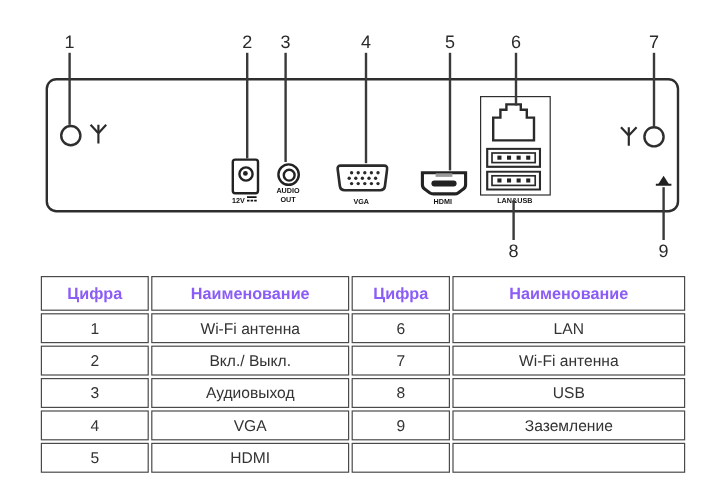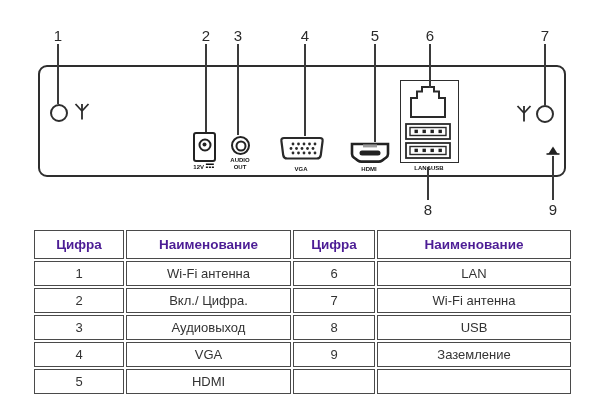--- a/index.html
+++ b/index.html
@@ -23,21 +23,21 @@
              border-radius:50%;transform:translate(-50%,-50%);}
   .plbl{position:absolute;transform:translateX(-50%);font-size:6px;font-weight:bold;
         color:#111;line-height:7px;text-align:center;white-space:nowrap;}
   .lanblock{position:absolute;left:400px;top:80px;width:57px;height:81px;
             border:1.6px solid #2e2e2e;background:#fff;}
   .legend{position:absolute;left:32px;top:228px;width:541px;border-collapse:separate;
           border-spacing:2px;table-layout:fixed;}
   .legend td{border:1px solid #4a4a4a;text-align:center;vertical-align:middle;
              font-size:13px;color:#333;height:23px;padding:0 2px;overflow:hidden;
              background:#fff;}
-  .legend tr.hdr td{font-weight:bold;font-size:13.5px;color:#4c1d95;height:27px;}
+  .legend tr.hdr td{font-weight:bold;font-size:13.5px;color:#8b5cf6;height:27px;}
 </style>
 </head>
 <body>
 
 <div class="screen">
 
   <div class="panel"></div>
 
   <div class="hole" style="left:50px;top:104px;width:14px;height:14px;"></div>
   <svg class="abs" style="left:74px;top:103px;" width="16" height="17" viewBox="0 0 16 17">
@@ -173,21 +173,21 @@
       <td>Наименование</td>
     </tr>
     <tr>
       <td>1</td>
       <td>Wi-Fi антенна</td>
       <td>6</td>
       <td>LAN</td>
     </tr>
     <tr>
       <td>2</td>
-      <td>Вкл./ Цифра.</td>
+      <td>Вкл./ Выкл.</td>
       <td>7</td>
       <td>Wi-Fi антенна</td>
     </tr>
     <tr>
       <td>3</td>
       <td>Аудиовыход</td>
       <td>8</td>
       <td>USB</td>
     </tr>
     <tr>

